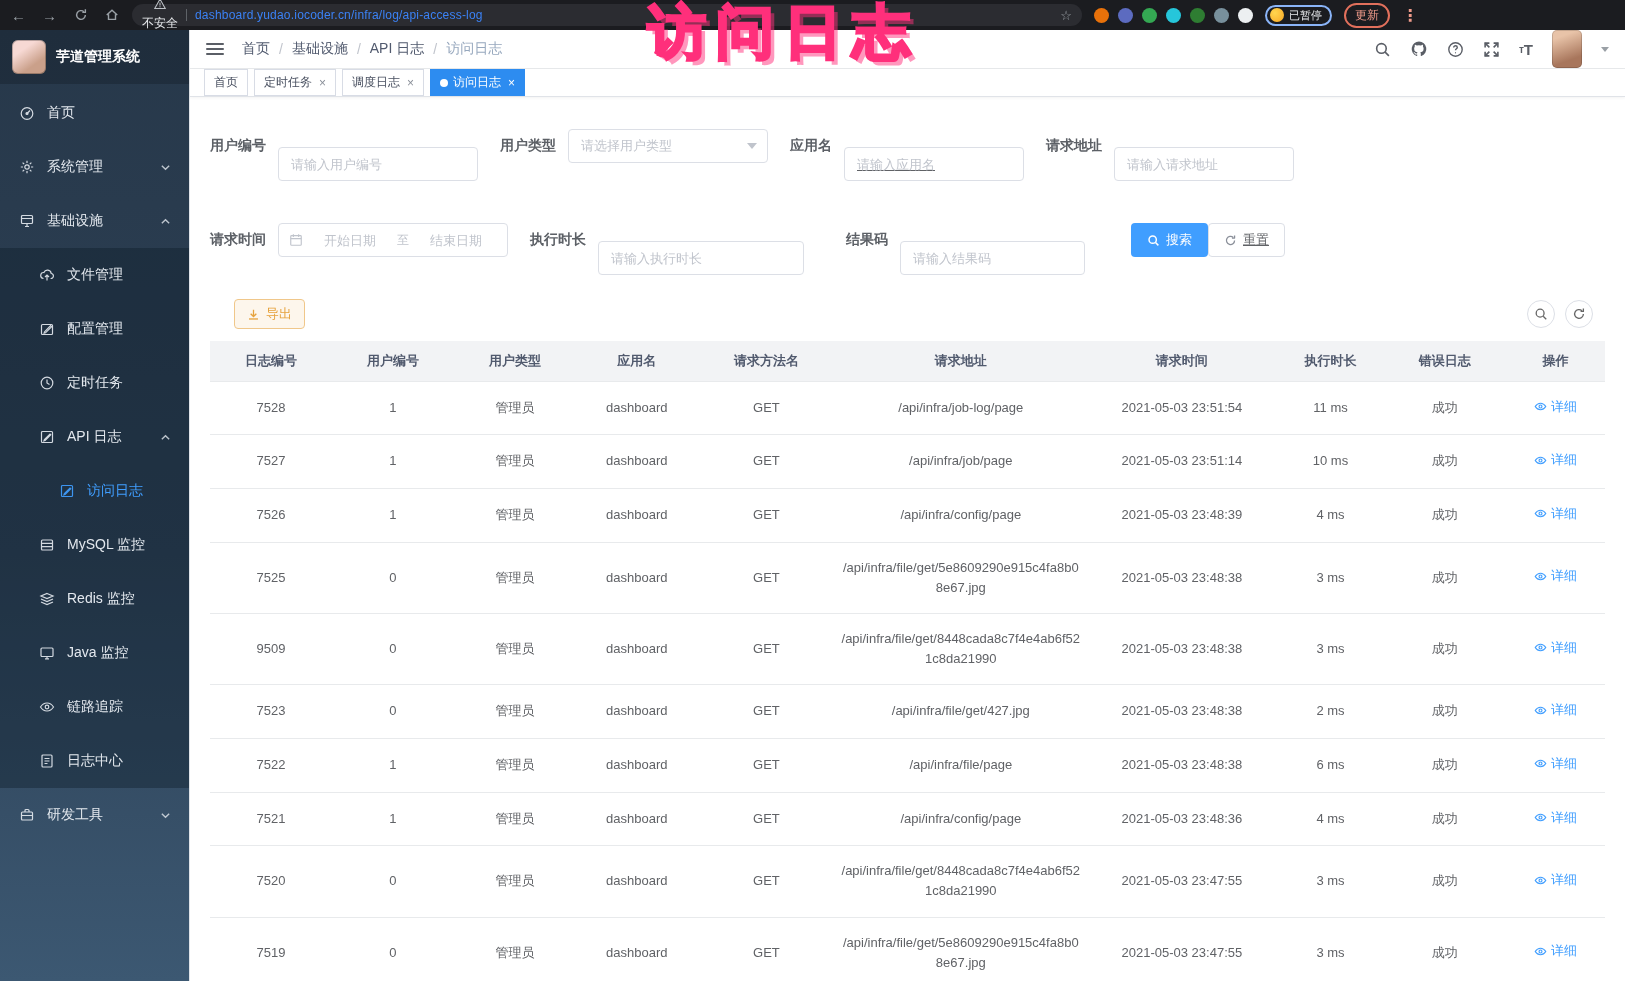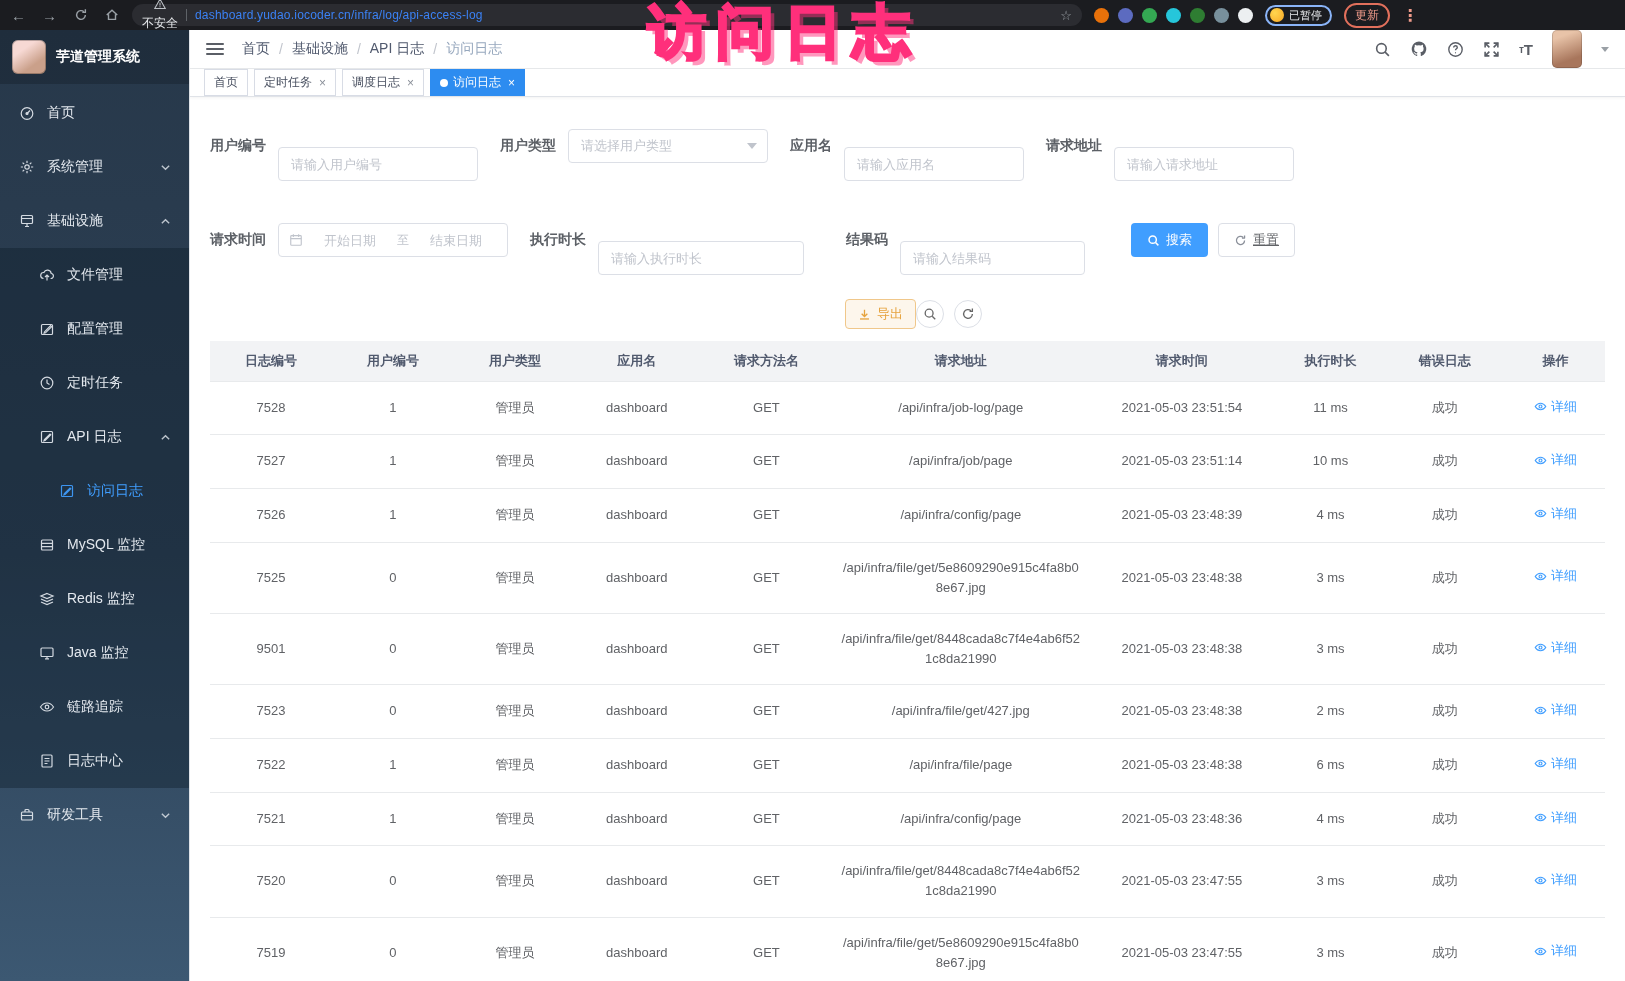--- a/index.html
+++ b/index.html
@@ -73,21 +73,21 @@
   .sel .sel-caret { width:0; height:0; border-left:5px solid transparent; border-right:5px solid transparent; border-top:6px solid #c0c4cc; }
   .daterange { height:34px; border:1px solid #dcdfe6; border-radius:4px; display:flex; align-items:center; padding:0 10px; gap:6px; background:#fff; }
   .daterange input { border:none; outline:none; width:82px; font-size:13px; color:#606266; text-align:center; font-family:inherit; }
   .daterange input::placeholder { color:#c0c4cc; }
   .daterange .rsep { color:#c0c4cc; font-size:12px; }
   .btn { height:34px; border-radius:4px; font-size:13px; display:inline-flex; align-items:center; gap:6px; padding:0 15px; cursor:pointer; border:1px solid transparent; font-family:inherit; }
   .btn-primary { background:#409eff; color:#fff; }
   .btn-plain { background:#fff; border-color:#dcdfe6; color:#606266; }
   .btn-warn { background:#fdf6ec; border-color:#f0c78a; color:#e6a23c; height:30px; padding:0 12px; }
 
-  .tbl-toolbar { display:flex; align-items:center; justify-content:center; margin:2px 4px 12px;padding-left:12px; }
+  .tbl-toolbar { display:flex; align-items:center; justify-content:space-between; margin:2px 12px 12px;padding-left:12px; }
   .circle-btns { display:flex; gap:10px; }
   .circle { width:28px; height:28px; border-radius:50%; border:1px solid #dcdfe6; background:#fff; color:#666; display:flex; align-items:center; justify-content:center; cursor:pointer; }
 
   table { width:100%; border-collapse:collapse; font-size:13px; color:#606266; table-layout:fixed; }
   thead th { background:#f2f3f5; color:#515a6e; font-weight:bold; height:40px; text-align:center; padding:0 4px; }
   tbody td { border-top:1px solid #e8eaec; padding:15px 6px; text-align:center; line-height:1.55; word-break:break-all; }
   tbody tr:last-child td { border-bottom:1px solid #e8eaec; }
   .detail-link { color:#409eff; display:inline-flex; align-items:center; gap:4px; cursor:pointer; white-space:nowrap; }
 
   .pagination { display:flex; justify-content:flex-end; align-items:center; padding:16px 2px 14px; font-size:13px; color:#606266; gap:8px; }
@@ -393,21 +393,21 @@
         </div>
         <div class="f-group">
           <span class="f-label">用户类型</span>
           <div class="sel" style="width:200px;">
             <span>请选择用户类型</span>
             <span class="sel-caret"></span>
           </div>
         </div>
         <div class="f-group">
           <span class="f-label">应用名</span>
-          <input class="inp" style="width: 180px;" placeholder="请输入应用名">
+          <input class="inp" style="width: 180px; text-decoration: underline;" placeholder="请输入应用名">
         </div>
         <div class="f-group">
           <span class="f-label">请求地址</span>
           <input class="inp" style="width: 180px;" placeholder="请输入请求地址">
         </div>
       </div>
 
       <div class="f-row">
         <div class="f-group">
           <span class="f-label">请求时间</span>
@@ -429,21 +429,21 @@
           <span class="f-label">结果码</span>
           <input class="inp" style="width: 185px;" placeholder="请输入结果码">
         </div>
         <button class="btn btn-primary" style="margin-left:24px;">
           <svg width="13" height="13" viewBox="0 0 16 16" fill="none" stroke="#fff" stroke-width="1.8">
               <circle cx="7" cy="7" r="4.5"></circle>
               <path d="M10.5 10.5 14 14"></path>
             </svg>
           <span>搜索</span>
         </button>
-        <button class="btn btn-plain" style="margin-left:10px;text-decoration:underline;">
+        <button class="btn btn-plain" style="margin-left:0;text-decoration:underline;">
           <svg width="13" height="13" viewBox="0 0 16 16" fill="none" stroke="#8a8f99" stroke-width="1.6">
               <path d="M13 8a5 5 0 1 1-1.6-3.7"></path>
               <path d="M13 1.8V5h-3.2" stroke-linejoin="round"></path>
             </svg>
           <span>重置</span>
         </button>
       </div>
 
       <div class="tbl-toolbar">
         <button class="btn btn-warn">
@@ -571,21 +571,21 @@
                   <span>
                     <svg width="13" height="13" viewBox="0 0 16 16" fill="none" stroke="currentColor" stroke-width="1.4">
                       <path d="M1.5 8s2.5-4 6.5-4 6.5 4 6.5 4-2.5 4-6.5 4-6.5-4-6.5-4z"></path>
                       <circle cx="8" cy="8" r="1.8"></circle>
                     </svg>
                   </span>
                   <span>详细</span>
                 </a></td>
             </tr>
             <tr>
-              <td>9501</td>
+              <td>9509</td>
               <td>0</td>
               <td>管理员</td>
               <td>dashboard</td>
               <td>GET</td>
               <td>/api/infra/file/get/8448cada8c7f4e4ab6f521c8da21990</td>
               <td>2021-05-03 23:48:38</td>
               <td>3 ms</td>
               <td>成功</td>
               <td><a class="detail-link">
                   <span>

